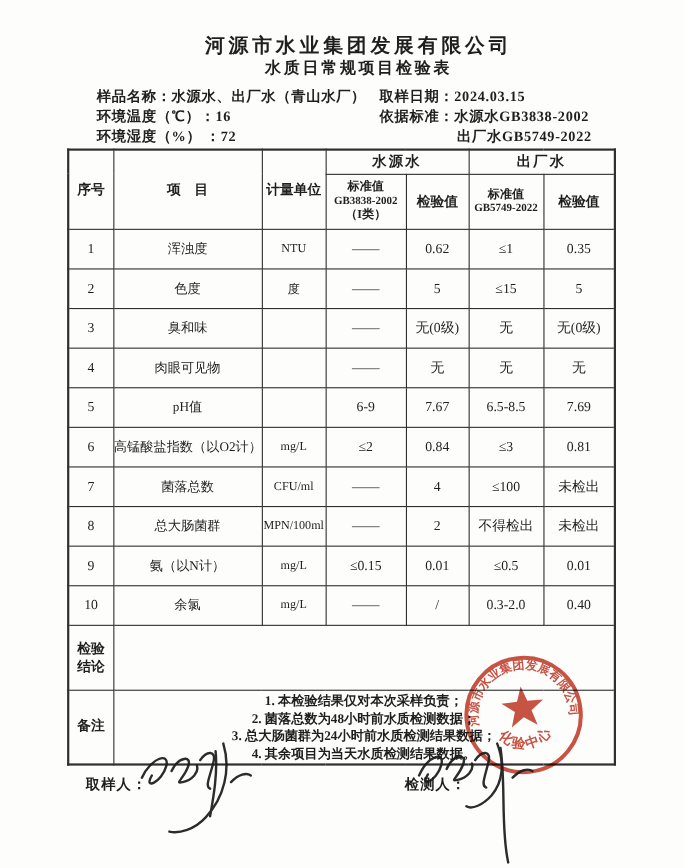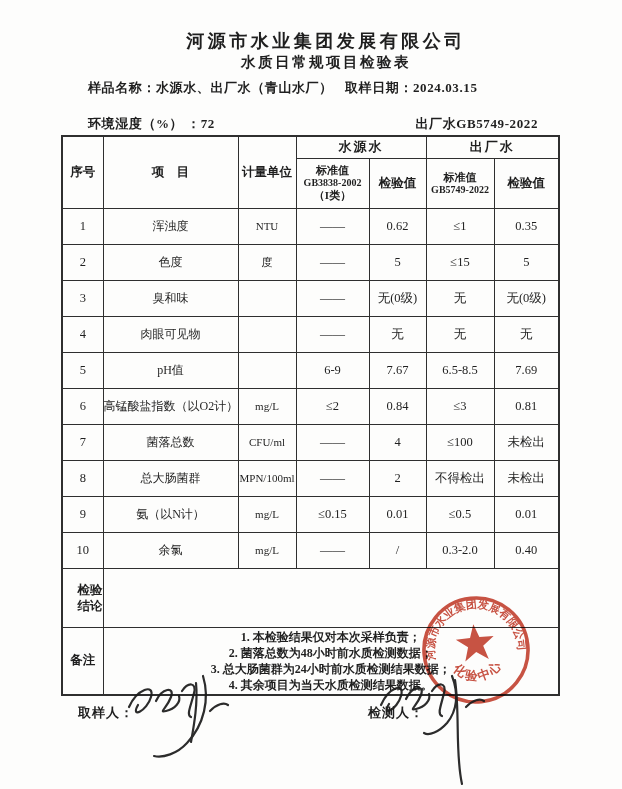--- a/index.html
+++ b/index.html
@@ -30,21 +30,21 @@
   tr.datarow{height:36px;}
   tr.datarow td{font-weight:500;}
   .grp{font-size:13px;letter-spacing:2px;}
   .std-small{font-size:11px;line-height:13px;display:block;}
   .gb-num{font-size:10px;letter-spacing:0;line-height:12px;display:block;}
   .cls{font-size:11px;line-height:13px;display:block;}
   td.c-item{text-align:left;padding-left:6px;font-size:12px;white-space:nowrap;}
   td.c-unit{font-size:11px;margin-top:32px;}
   tr.conclusion-row{height:59px;}
   tr.remarks-row{height:68px;}
-  .two-line span{display:block;line-height:16px;font-size:12.5px;text-align:right;}
+  .two-line span{display:block;line-height:16px;font-size:12.5px;}
   td.remarks-cell{text-align:left;vertical-align:top;padding:3px 4px 0 7px;margin-left:26px;}
   .remark-line{font-size:12px;line-height:16px;font-weight:600;white-space:nowrap;}
   
   .sign-label{position:absolute;font-size:13px;font-weight:600;letter-spacing:1px;white-space:nowrap;}
   #sampler-label{left:78px;top:704px;}
   #inspector-label{left:368px;top:704px;text-align:right;}
   .sig-overlay{position:absolute;left:0;top:655px;width:622px;height:134px;pointer-events:none;}
   
   .stamp{position:absolute;left:406px;top:580px;width:140px;height:140px;opacity:.88;mix-blend-mode:multiply;}
 </style>
@@ -54,20 +54,24 @@
 <div id="page">
 
   <div class="hdr-block">
     <div class="company-title">河源市水业集团发展有限公司</div>
     <div class="form-title">水质日常规项目检验表</div>
   </div>
 
   <div class="info-line" id="info1">
     <span>样品名称：</span><span>水源水、出厂水（青山水厂）</span>
     <span class="rpart"><span>取样日期：</span><span>2024.03.15</span></span>
+  </div>
+  <div class="info-line" id="info2">
+    <span>环境温度（℃）：</span><span>16</span>
+    <span class="rpart"><span>依据标准：</span><span>水源水GB3838-2002</span></span>
   </div>
   <div class="info-line" id="info3">
     <span>环境湿度（%） ：</span><span>72</span>
     <span class="rpart-end">出厂水GB5749-2022</span>
   </div>
 
   <table class="report">
     <colgroup>
       <col style="width:41px">
         <col style="width:135px">

